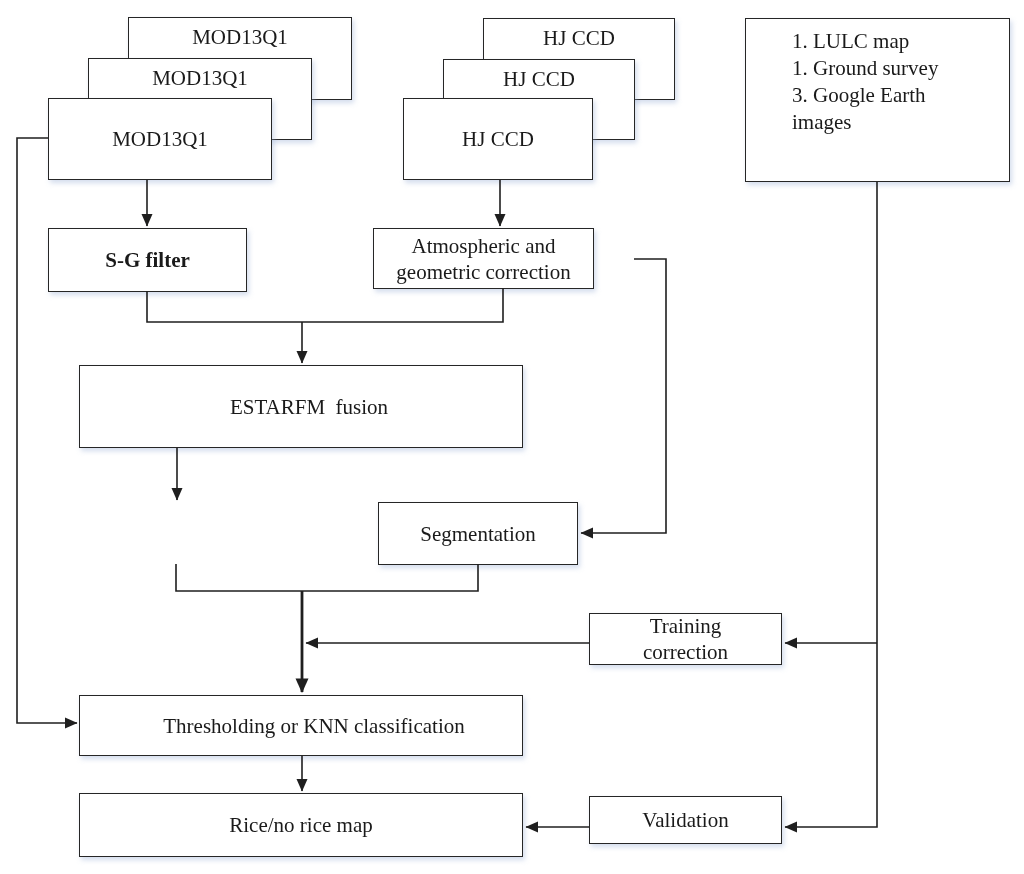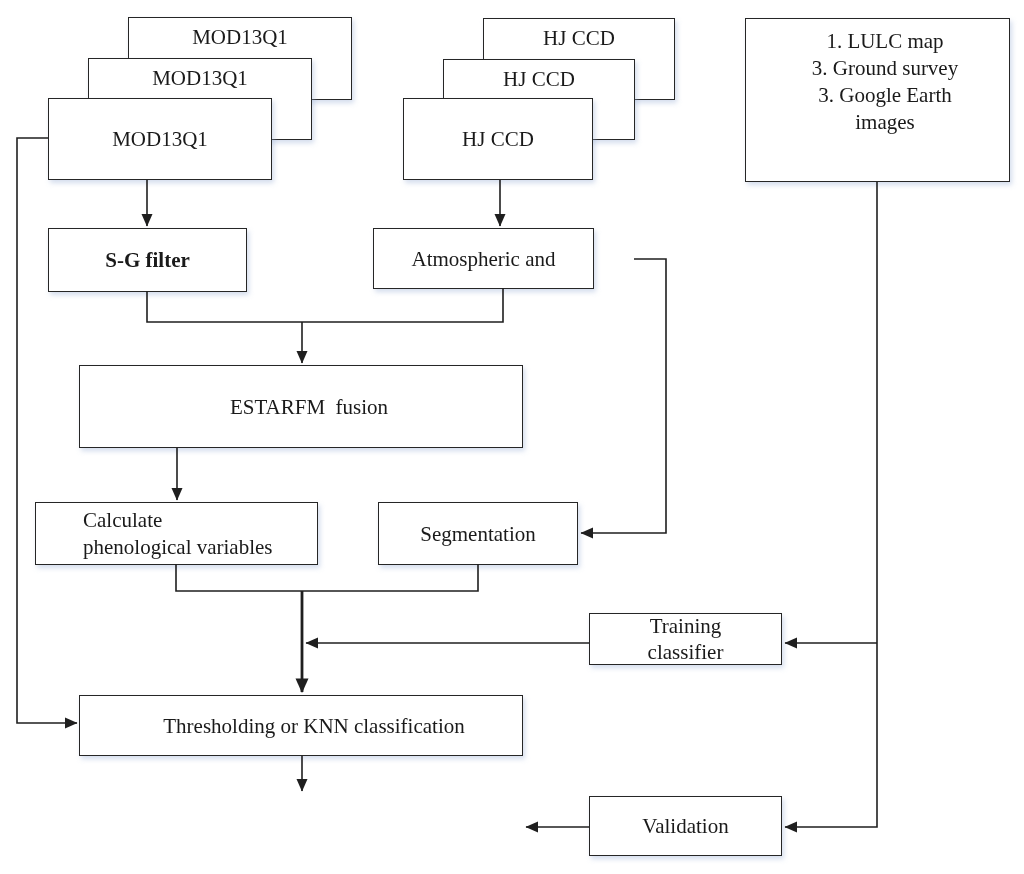--- a/index.html
+++ b/index.html
@@ -37,36 +37,36 @@
   #mod-mid   {left:88px;  top:58px;  width:224px; height:82px;}
   #mod-front {left:48px;  top:98px;  width:224px; height:82px;}
   
   #hj-back   {left:483px; top:18px;  width:192px; height:82px;}
   #hj-mid    {left:443px; top:59px;  width:192px; height:81px;}
   #hj-front  {left:403px; top:98px;  width:190px; height:82px;}
   
   #ref{
     left:745px; top:18px; width:265px; height:164px;
     align-items:flex-start; justify-content:flex-start;
-    text-align:center; padding:9px 8px 8px 46px; line-height:27px;
+    text-align:left; padding:9px 8px 8px 46px; line-height:27px;
   }
   #ref .ref-lines{ width:186px; }
   #sg      {left:48px;  top:228px; width:199px; height:64px;font-weight:bold;}
   #atm     {left:373px; top:228px; width:221px; height:61px;}
   #estarfm {left:79px;  top:365px; width:444px; height:83px; white-space:pre;padding-left:16px;}
   #calc{
     left:35px; top:502px; width:283px; height:63px;
     justify-content:flex-start; text-align:left; padding-left:47px;
     line-height:27px;
   }
   #seg     {left:378px; top:502px; width:200px; height:63px;}
   #train   {left:589px; top:613px; width:193px; height:52px;}
   #thresh  {left:79px;  top:695px; width:444px; height:61px;padding-left:26px;}
   #rice    {left:79px;  top:793px; width:444px; height:64px;}
-  #valid   {left:589px; top:796px; width:193px; height:60px;text-align:center;}
+  #valid   {left:589px; top:796px; width:193px; height:48px;text-align:center;}
 
   svg#connectors{
     position:absolute; left:0; top:0; z-index:4;
     pointer-events:none;
   }
   .cline{ fill:none; stroke:#1f1f1f; stroke-width:1.6px; }
   .cline.bold{ stroke-width:2.8px; }
 </style>
 </head>
 <body>
@@ -89,61 +89,59 @@
   <div class="node stack-top z2" id="hj-mid">
     <span>HJ CCD</span>
   </div>
   <div class="node z3" id="hj-front">
     <span>HJ CCD</span>
   </div>
 
   <div class="node" id="ref">
     <div class="ref-lines">
       <div>1. LULC map</div>
-      <div>3. Ground survey</div>
+      <div>1. Ground survey</div>
       <div>3. Google Earth images</div>
     </div>
   </div>
 
   <div class="node" id="sg">
     <span>S-G filter</span>
   </div>
 
   <div class="node" id="atm">
     <span>
       <span>Atmospheric and</span><br>
+      <span>geometric correction</span>
     </span>
   </div>
 
   <div class="node" id="estarfm">
     <span>ESTARFM  fusion</span>
   </div>
 
-  <div class="node" id="calc">
-    <span>
-      <span>Calculate</span><br>
-      <span>phenological variables</span>
-    </span>
-  </div>
 
   <div class="node" id="seg">
     <span>Segmentation</span>
   </div>
 
   <div class="node" id="train">
     <span>
       <span>Training</span><br>
-      <span>classifier</span>
+      <span>correction</span>
     </span>
   </div>
 
   <div class="node" id="thresh">
     <span>Thresholding or KNN classification</span>
   </div>
 
+  <div class="node" id="rice">
+    <span>Rice/no rice map</span>
+  </div>
 
   <div class="node" id="valid">
     <span>Validation</span>
   </div>
 
   <svg id="connectors" width="1024" height="874" viewBox="0 0 1024 874">
     <defs>
       <marker id="ah" markerUnits="userSpaceOnUse" markerWidth="14" markerHeight="12" refX="12.5" refY="6" orient="auto">
         <path d="M0.5,0.5 L13,6 L0.5,11.5 Z" fill="#1f1f1f"></path>
       </marker>

